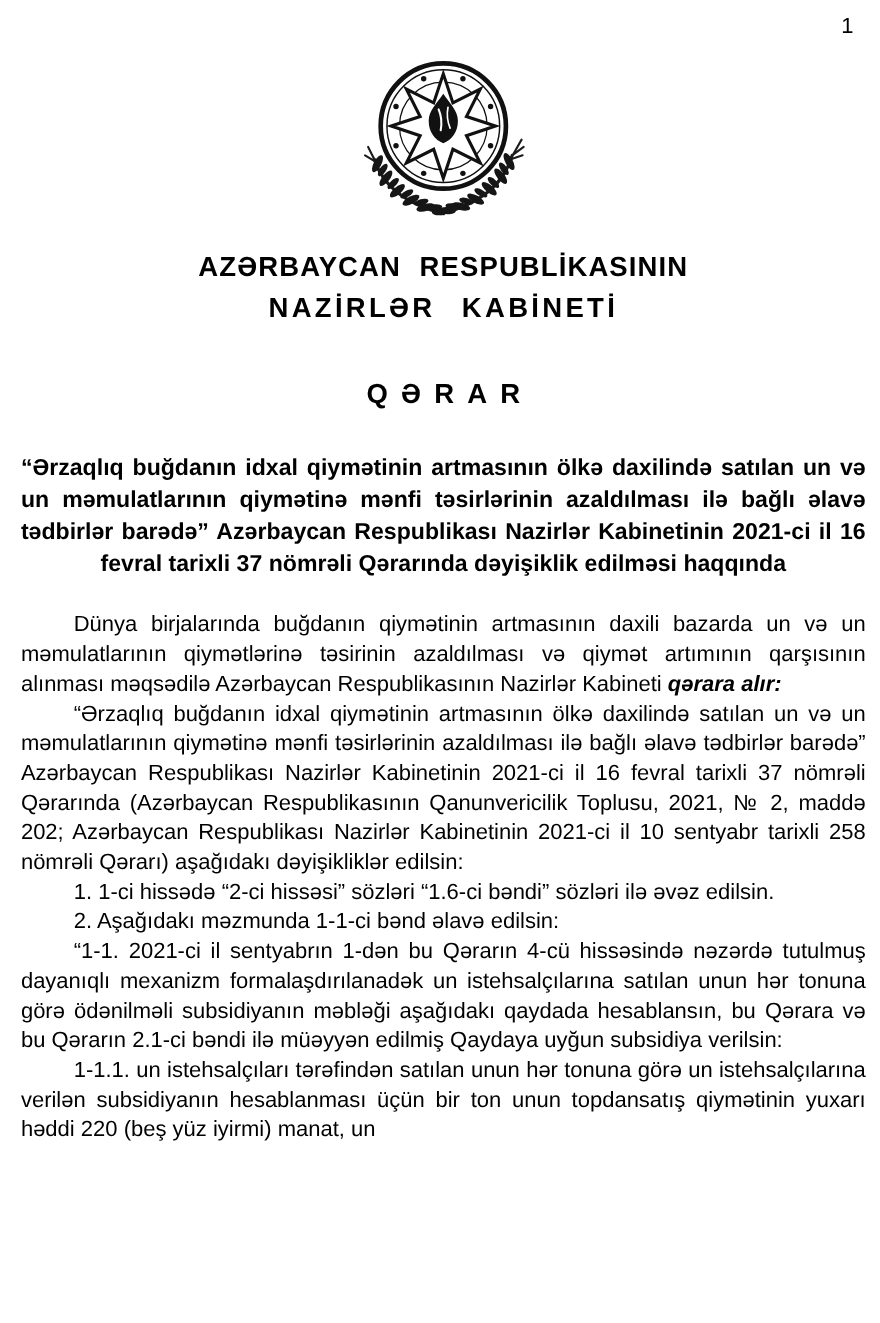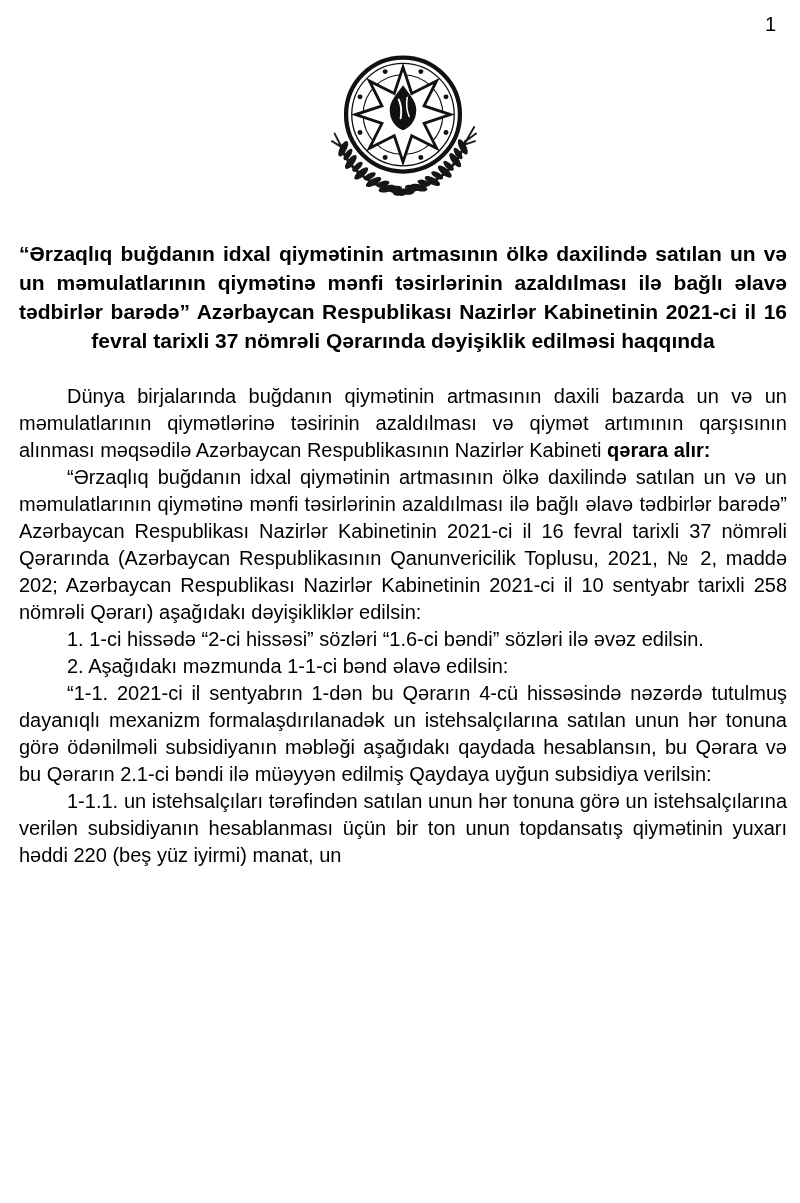--- a/index.html
+++ b/index.html
@@ -64,21 +64,21 @@
   .body-text{
     margin-top:28px;
     font-size:20px;
     line-height:27px;
   }
   .para{
     text-align:justify;
     text-indent:48px;
     margin:0;
   }
-  .bold{font-weight:bold;}
+  .bold{font-weight:bold;font-style:italic;}
 </style>
 </head>
 <body>
 
 <div class="page">
 
   <div class="page-number">1</div>
 
   <svg class="emblem" width="152" height="167" viewBox="0 0 160 176" aria-hidden="true">
 
@@ -128,21 +128,26 @@
         <circle cx="61.2" cy="40.7" r="2.6"></circle>
     </g>
 
     <path fill="#ffffff" stroke="#111111" stroke-width="3" stroke-linejoin="miter" d="M80 36 L89.2 63.8 L115.4 50.6 L102.2 76.8 L130 86 L102.2 95.2 L115.4 121.4 L89.2 108.2 L80 136 L70.8 108.2 L44.6 121.4 L57.8 95.2 L30 86 L57.8 76.8 L44.6 50.6 L70.8 63.8 Z"></path>
 
     <path fill="#111111" d="M80 55 C 74 64 66 71 66 81 C 66 92 72 99.5 80 102.5 C 88 99.5 94 92 94 81 C 94 71 86 64 80 55 Z"></path>
     <path stroke="#ffffff" fill="none" stroke-width="2" stroke-linecap="round" d="M75.5 70 Q 79.5 79 77.5 90"></path>
     <path stroke="#ffffff" fill="none" stroke-width="1.6" stroke-linecap="round" d="M84.5 68 Q 82.5 78 86.5 88"></path>
   </svg>
 
+  <div class="org-title">
+    <div class="org-line1">AZƏRBAYCAN RESPUBLİKASININ</div>
+    <div class="org-line2">NAZİRLƏR KABİNETİ</div>
+  </div>
 
+  <div class="doc-type">QƏRAR</div>
 
   <div class="subject">“Ərzaqlıq buğdanın idxal qiymətinin artmasının ölkə daxilində satılan un və un məmulatlarının qiymətinə mənfi təsirlərinin azaldılması ilə bağlı əlavə tədbirlər barədə” Azərbaycan Respublikası Nazirlər Kabinetinin 2021-ci il 16 fevral tarixli 37 nömrəli Qərarında dəyişiklik edilməsi haqqında</div>
 
   <div class="body-text">
     <p class="para"><span>Dünya birjalarında buğdanın qiymətinin artmasının daxili bazarda un və un məmulatlarının qiymətlərinə təsirinin azaldılması və qiymət artımının qarşısının alınması məqsədilə Azərbaycan Respublikasının Nazirlər Kabineti </span><span class="bold">qərara alır:</span></p>
     <p class="para">“Ərzaqlıq buğdanın idxal qiymətinin artmasının ölkə daxilində satılan un və un məmulatlarının qiymətinə mənfi təsirlərinin azaldılması ilə bağlı əlavə tədbirlər barədə” Azərbaycan Respublikası Nazirlər Kabinetinin 2021-ci il 16 fevral tarixli 37 nömrəli Qərarında (Azərbaycan Respublikasının Qanunvericilik Toplusu, 2021, № 2, maddə 202; Azərbaycan Respublikası Nazirlər Kabinetinin 2021-ci il 10 sentyabr tarixli 258 nömrəli Qərarı) aşağıdakı dəyişikliklər edilsin:</p>
     <p class="para">1. 1-ci hissədə “2-ci hissəsi” sözləri “1.6-ci bəndi” sözləri ilə əvəz edilsin.</p>
     <p class="para">2. Aşağıdakı məzmunda 1-1-ci bənd əlavə edilsin:</p>
     <p class="para">“1-1. 2021-ci il sentyabrın 1-dən bu Qərarın 4-cü hissəsində nəzərdə tutulmuş dayanıqlı mexanizm formalaşdırılanadək un istehsalçılarına satılan unun hər tonuna görə ödənilməli subsidiyanın məbləği aşağıdakı qaydada hesablansın, bu Qərara və bu Qərarın 2.1-ci bəndi ilə müəyyən edilmiş Qaydaya uyğun subsidiya verilsin:</p>
     <p class="para">1-1.1. un istehsalçıları tərəfindən satılan unun hər tonuna görə un istehsalçılarına verilən subsidiyanın hesablanması üçün bir ton unun topdansatış qiymətinin yuxarı həddi 220 (beş yüz iyirmi) manat, un</p>

